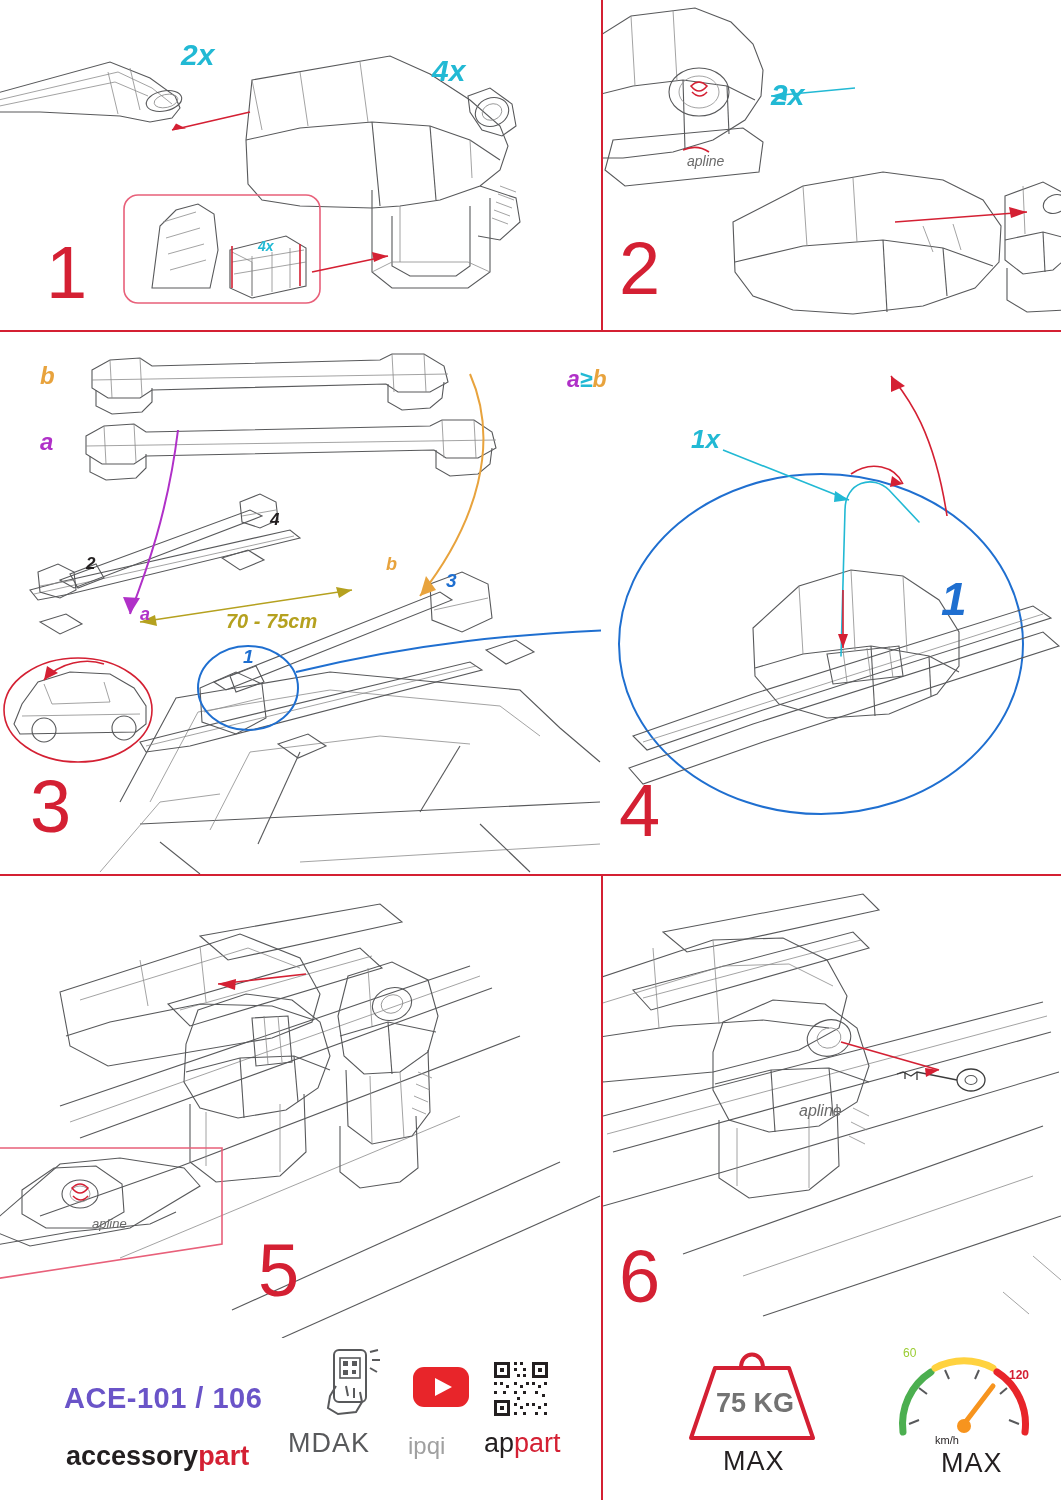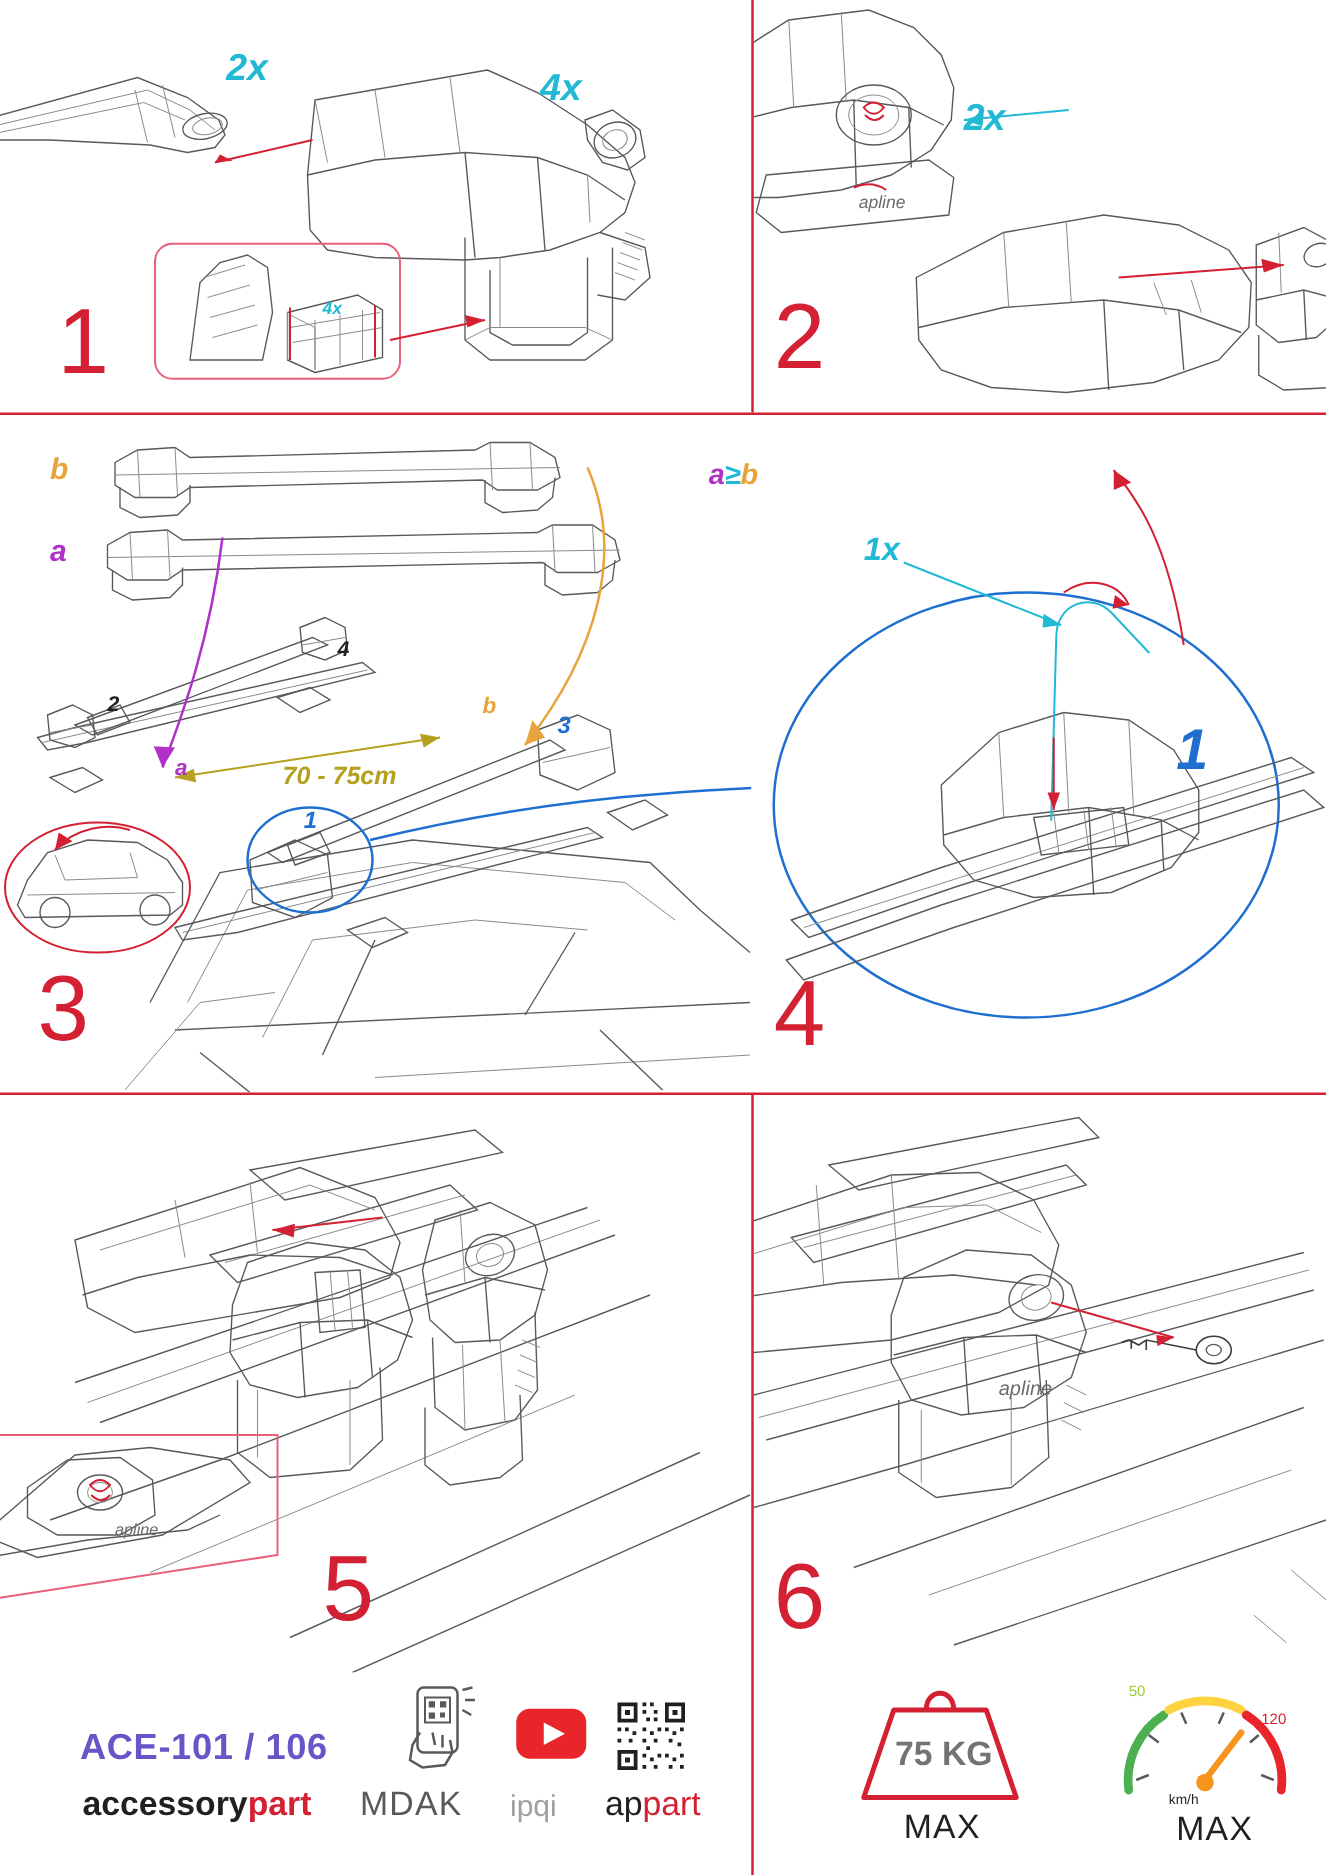--- a/index.html
+++ b/index.html
@@ -171,21 +171,21 @@
   .kmh {
     position: absolute;
     font-size: 11px;
     color: #231f20;
   }
   .gauge-tick {
     position: absolute;
     font-size: 12px;
     color: #9acd32;
   }
-  .gauge-tick.right { color: #d42033; }
+  .gauge-tick.right { color: #d42033; font-weight: bold; }
 
   svg { display: block; }
   .ln { fill: none; stroke: #58595b; stroke-width: 1.1; }
   .ln-thin { fill: none; stroke: #8b8b8b; stroke-width: 0.8; }
   .ln-dark { fill: none; stroke: #3c3c3c; stroke-width: 1.3; }
   .red { fill: none; stroke: #d42033; stroke-width: 1.6; }
   .redbox { fill: none; stroke: #e8607a; stroke-width: 1.6; }
   .cyan { fill: none; stroke: #22b9d4; stroke-width: 1.6; }
   .blue { fill: none; stroke: #1f6fd0; stroke-width: 2; }
   .purple { fill: none; stroke: #b030c8; stroke-width: 2; }
@@ -525,21 +525,21 @@
       <ellipse class="ln" cx="368" cy="204" rx="6" ry="4.5"></ellipse>
       <path class="ln-dark" d="M354 204 L314 196 L308 200 L300 196 L294 198"></path>
       <path class="ln-dark" d="M314 196 L314 204 M302 196 L302 203"></path>
       <path d="M336 194 l-14 -2 l1 9 Z" fill="#d42033"></path>
     </svg>
     <div class="step-num" style="left:16px; top:364px;">6</div>
   </div>
 
   <div class="panel" style="left:0; top:1340px; width:601px; height:160px;">
     <div class="brand-code" style="left:64px; top:42px;">ACE-101 / 106</div>
-    <div class="brand-accessory" style="left:66px; top:88px;">
+    <div class="brand-accessory" style="left:66px; top:101px;">
       <span class="k1">accessory</span><span class="k2">part</span>
     </div>
     <div class="brand-mdak" style="left:288px; top:88px;">MDAK</div>
     <div class="brand-ipqi" style="left:408px; top:92px;">ipqi</div>
     <div class="brand-apline" style="left:484px; top:88px;">
       <span class="p1">ap</span><span class="p2">part</span>
     </div>
 
     <svg style="position:absolute; left:316px; top:8px;" width="74" height="72" viewBox="0 0 74 72">
       <rect x="18" y="2" width="32" height="52" rx="5" ry="5" fill="none" stroke="#58595b" stroke-width="2"></rect>
@@ -620,19 +620,19 @@
     <div class="max-label" style="left:120px; top:110px;">MAX</div>
 
     <svg style="position:absolute; left:286px; top:0px;" width="150" height="114" viewBox="0 0 150 114">
       <path d="M14 96 A 62 62 0 0 1 42 36" fill="none" stroke="#4caf50" stroke-width="7" stroke-linecap="round"></path>
       <path d="M46 32 A 62 62 0 0 1 104 32" fill="none" stroke="#ffd23f" stroke-width="7" stroke-linecap="round"></path>
       <path d="M108 36 A 62 62 0 0 1 136 96" fill="none" stroke="#e8252a" stroke-width="7" stroke-linecap="round"></path>
       <path d="M20 88 L30 84 M30 52 L38 58 M56 34 L60 43 M90 34 L86 43 M118 52 L111 58 M130 88 L120 84" stroke="#58595b" stroke-width="2" fill="none"></path>
       <path d="M75 88 L104 50" stroke="#f7941e" stroke-width="5" stroke-linecap="round" fill="none"></path>
       <circle cx="75" cy="90" r="7" fill="#f7941e"></circle>
     </svg>
-    <div class="gauge-tick" style="left:300px; top:10px;">50</div>
+    <div class="gauge-tick" style="left:300px; top:10px;">60</div>
     <div class="gauge-tick right" style="left:406px; top:32px;">120</div>
     <div class="kmh" style="left:332px; top:98px;">km/h</div>
     <div class="max-label" style="left:338px; top:112px;">MAX</div>
   </div>
 
 </div>
 
 </body></html>

